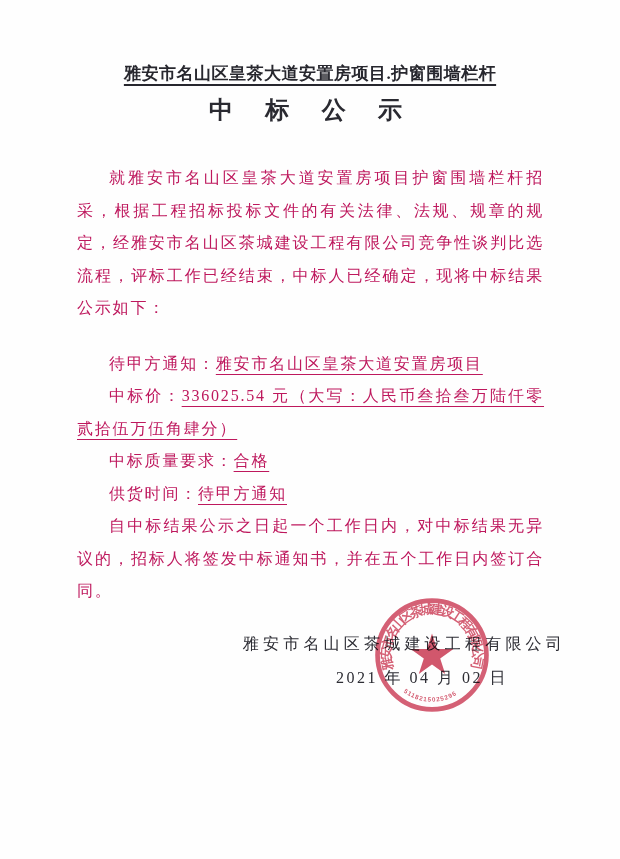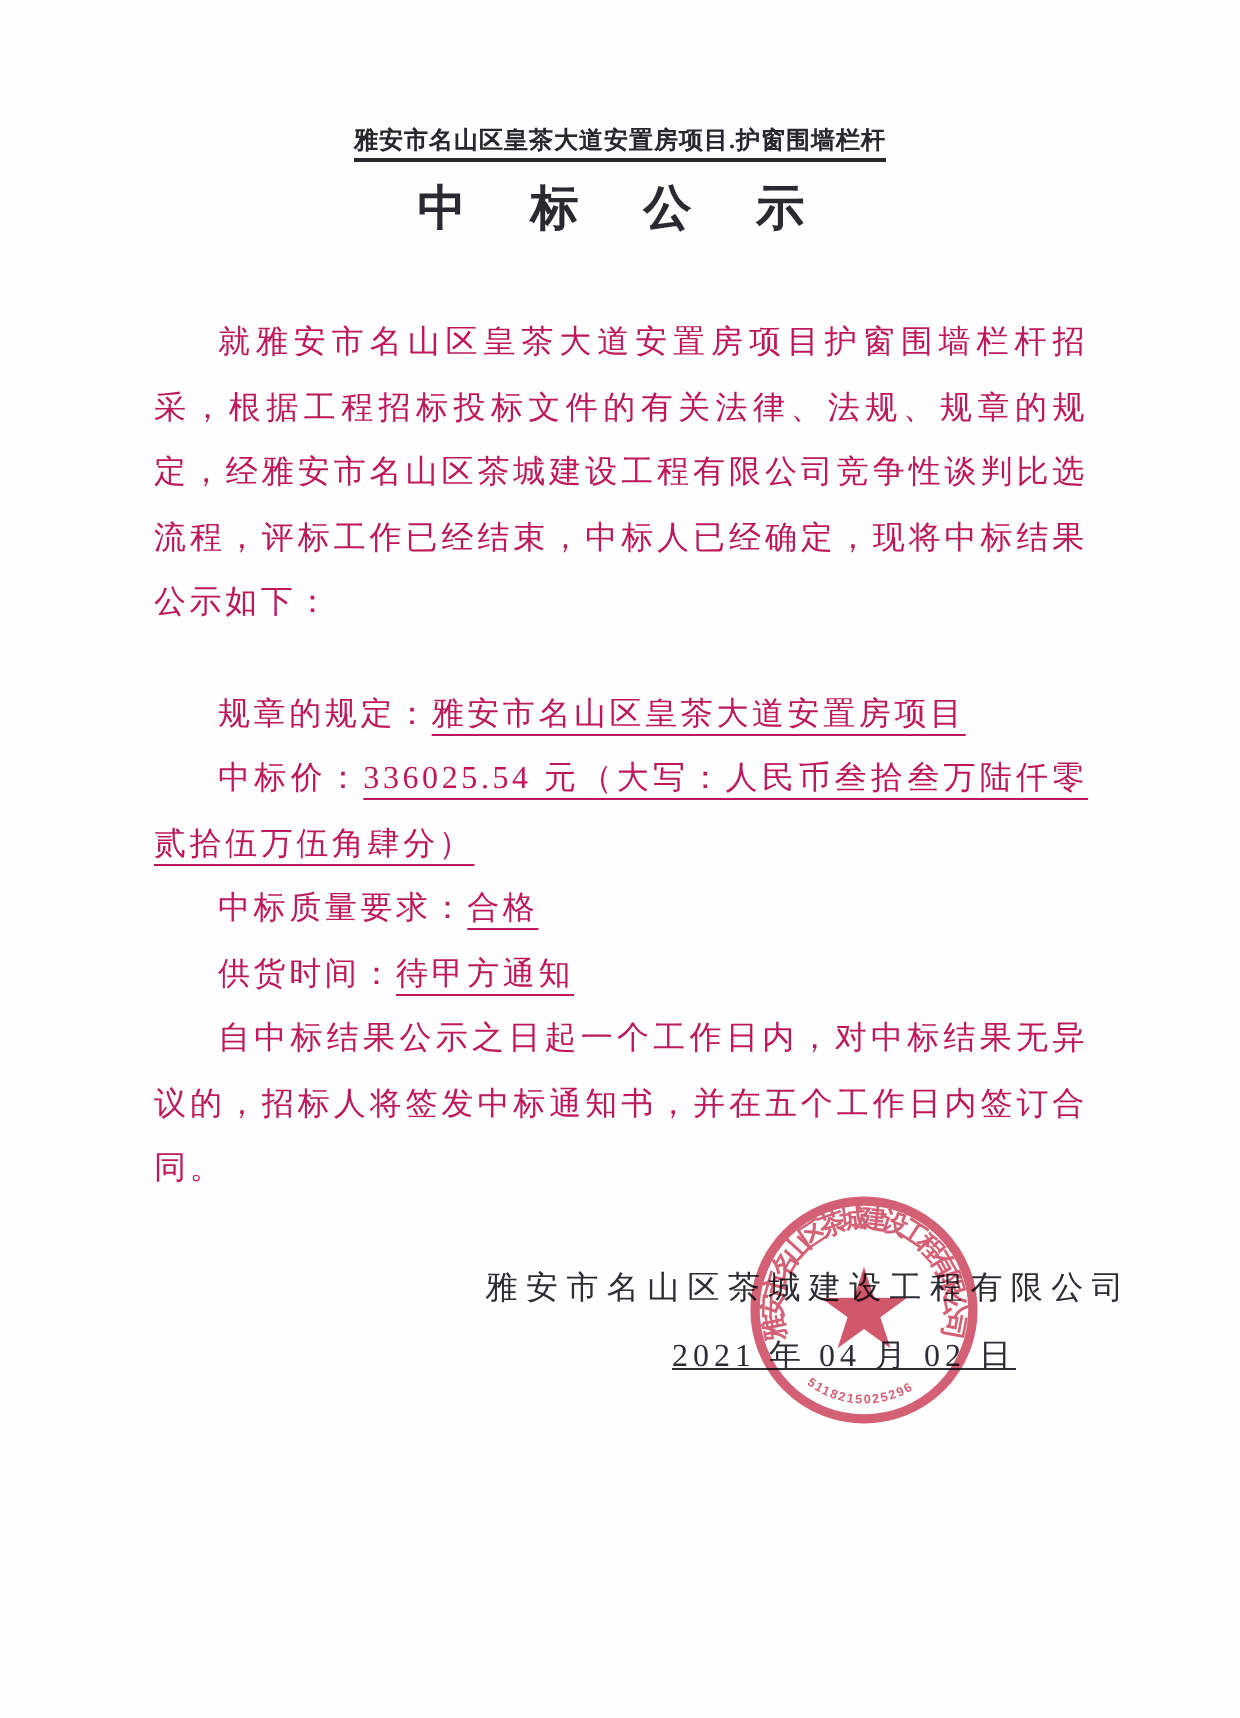--- a/index.html
+++ b/index.html
@@ -11,21 +11,21 @@
     color: #2b2b31;
     overflow: hidden;
   }
   .page {
     position: absolute; inset: 0;
     background: #fefefe;
   }
   
   .title-block { margin-top: 62px; text-align: center; }
   .doc-title {
-    font-size: 12px; font-weight: bold; letter-spacing: 0.5px;
+    font-size: 17px; font-weight: bold; letter-spacing: 0.5px;
     text-decoration: underline;
     text-underline-offset: 5px;
     text-decoration-thickness: 1.5px;
     color: #27272e;
   }
   .doc-subtitle {
     margin-top: 9px;
     font-size: 24px; font-weight: bold; letter-spacing: 9px;
     color: #2a2a31;
     font-family: Liberation Mono, monospace;
@@ -49,21 +49,21 @@
   }
   
   .signature-block { position: absolute; left: 0; right: 0; top: 634px; }
   .sig-company {
     text-align: right; padding-right: 54px;
     font-size: 16px; letter-spacing: 4.2px; color: #2d2d34;
   }
   .sig-date {
     margin-top: 13px;
     text-align: right; padding-right: 112px;
-    font-size: 16px; letter-spacing: 2.5px; color: #2d2d34; text-decoration: underline;
+    font-size: 16px; letter-spacing: 2.5px; color: #2d2d34;
   }
   
   .seal {
     position: absolute; left: 369px; top: 592px;
     width: 126px; height: 126px;
     mix-blend-mode: multiply;
     opacity: 0.88;
     pointer-events: none;
   }
 </style>
@@ -74,21 +74,21 @@
 
   <div class="title-block">
     <div class="doc-title">雅安市名山区皇茶大道安置房项目.护窗围墙栏杆</div>
     <div class="doc-subtitle">中 标 公 示</div>
   </div>
 
   <div class="body-text">
     <p class="para-1">就雅安市名山区皇茶大道安置房项目护窗围墙栏杆招采，根据工程招标投标文件的有关法律、法规、规章的规定，经雅安市名山区茶城建设工程有限公司竞争性谈判比选流程，评标工作已经结束，中标人已经确定，现将中标结果公示如下：</p>
 
     <div class="field-line">
-      <span>规章的规定：</span><span class="field-value">雅安市名山区皇茶大道安置房项目</span>
+      <span>待甲方通知：</span><span class="field-value">雅安市名山区皇茶大道安置房项目</span>
     </div>
     <div class="field-line">
       <span>中标价：</span><span class="field-value">336025.54 元（大写：人民币叁拾叁万陆仟零贰拾伍万伍角肆分）</span>
     </div>
     <div class="field-line">
       <span>中标质量要求：</span><span class="field-value">合格</span>
     </div>
     <div class="field-line">
       <span>供货时间：</span><span class="field-value">待甲方通知</span>
     </div>

